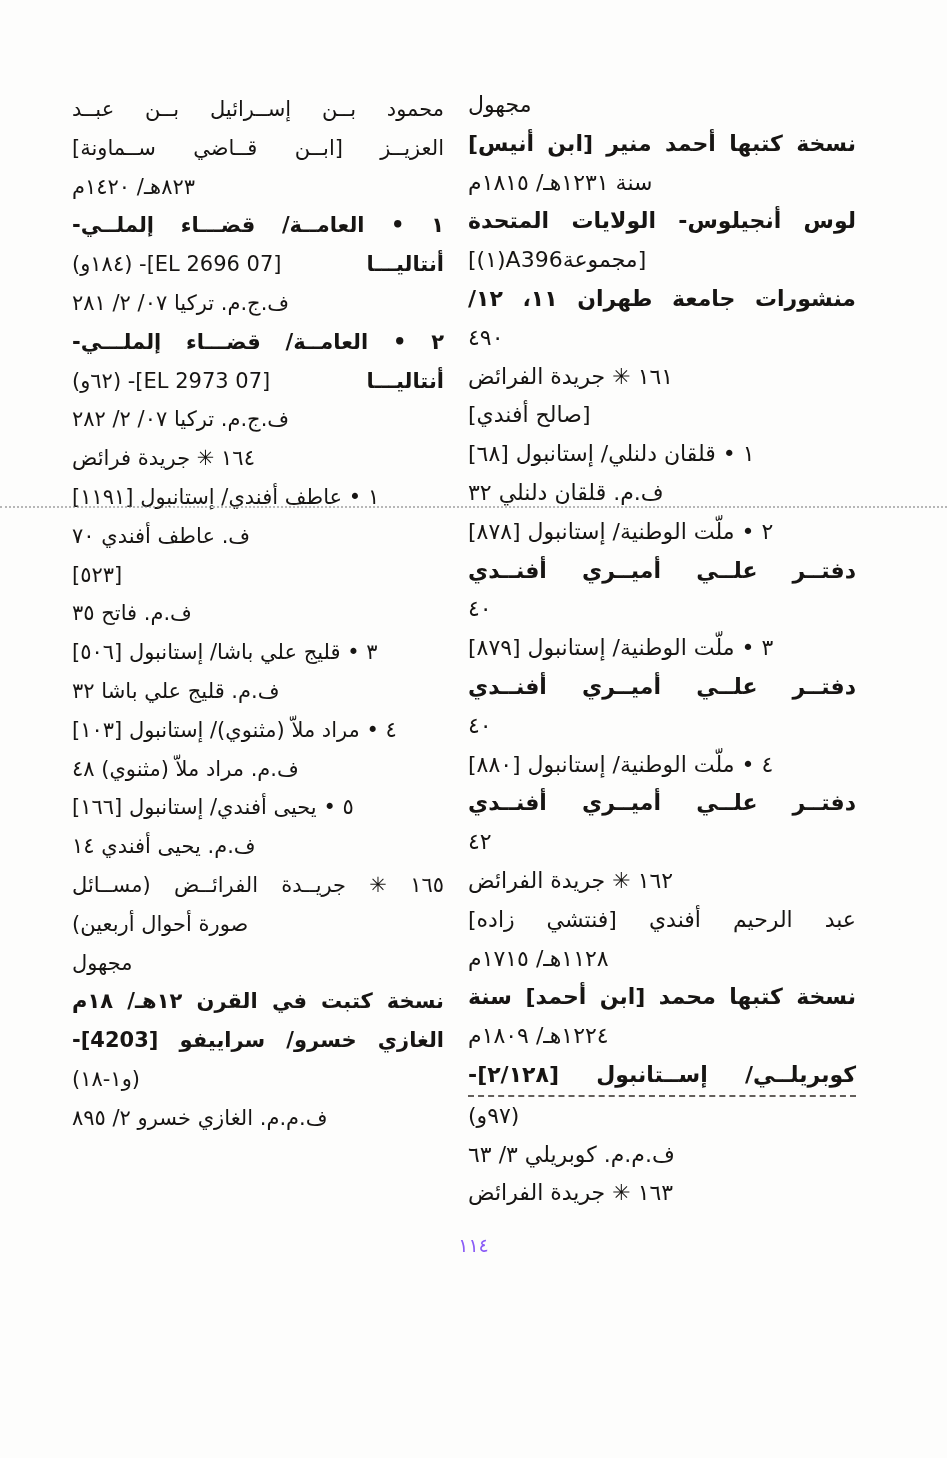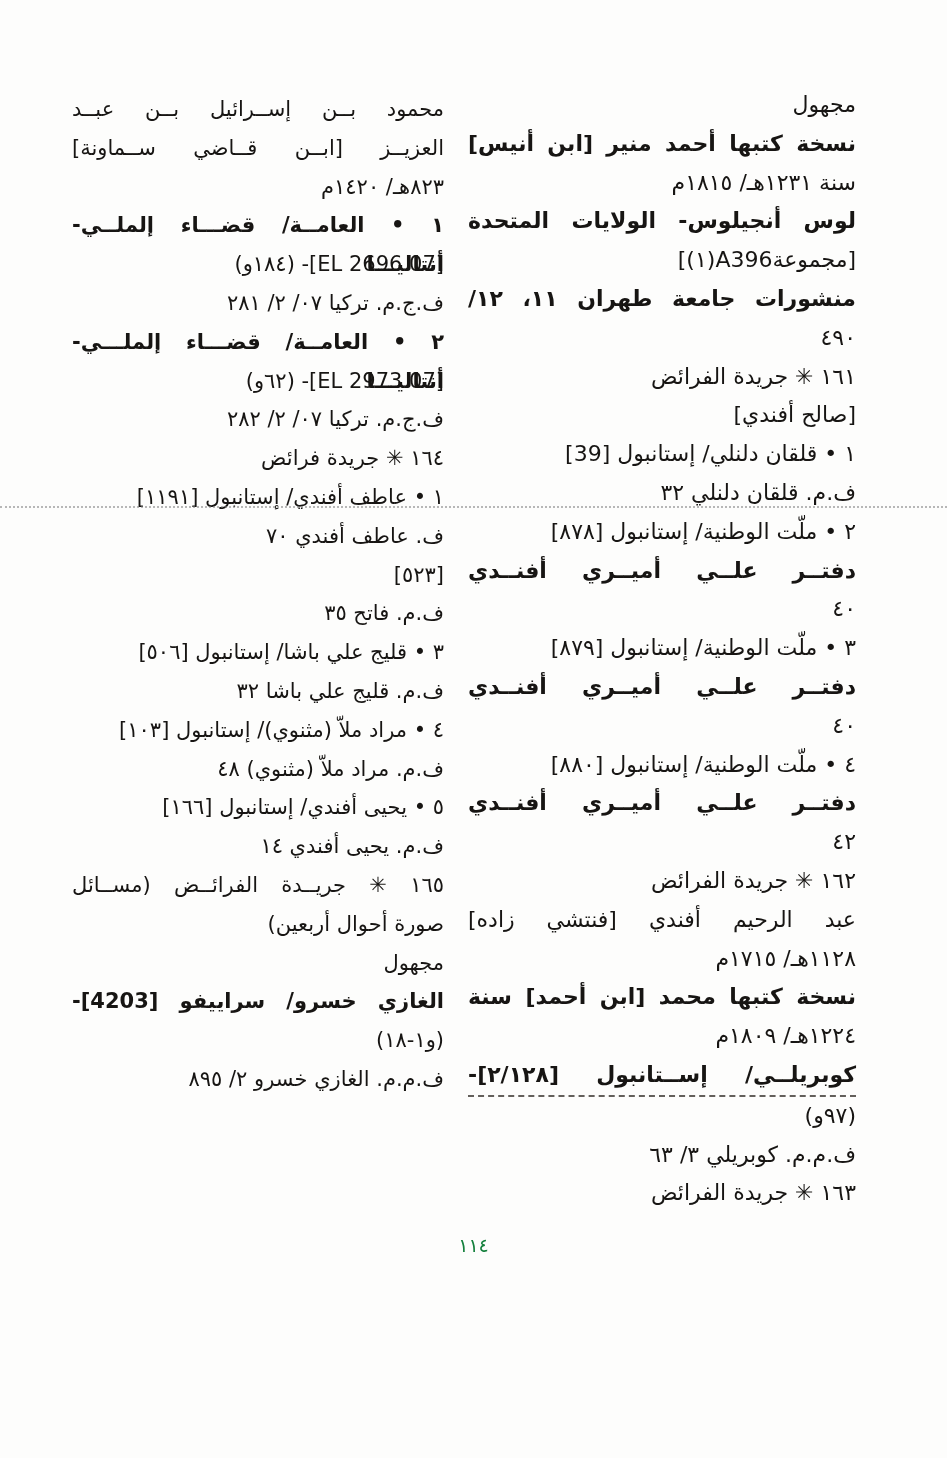--- a/index.html
+++ b/index.html
@@ -14,49 +14,49 @@
   }
   .col{position:absolute;direction:rtl;}
   .col-right{top:86px;left:468px;width:388px;}
   .col-left{top:90px;left:72px;width:372px;}
   .line{
     height:38.8px;line-height:38.8px;
     font-size:22px;color:#171513;
     white-space:nowrap;
   }
   .col-left .line{font-size:21px;}
-  .a-right{text-align:right;}
-  .a-center{text-align:right;}
+  .a-right{text-align:left;}
+  .a-center{text-align:left;}
   .a-full{text-align:justify;text-align-last:justify;white-space:normal;font-weight:bold;}
   .b{font-weight:normal;}
   .u{border-bottom:2px dashed rgba(60,55,50,.8);}
   .artifact{
     position:absolute;top:506px;left:0;width:947px;height:0;
     border-top:2px dotted rgba(125,125,125,.55);
   }
   .page-number{
     position:absolute;top:1234px;left:0;width:947px;
-    text-align:center;font-size:19px;color:#15803d;
+    text-align:center;font-size:19px;color:#8b5cf6;
   }
 </style>
 </head>
 <body>
 
 <div class="page">
   <div class="col col-right">
       <div class="line a-right b" dir="rtl">مجهول</div>
       <div class="line a-full" dir="rtl">نسخة كتبها أحمد منير [ابن أنيس]</div>
       <div class="line a-center" dir="rtl">سنة ١٢٣١هـ/ ١٨١٥م</div>
       <div class="line a-full" dir="rtl">لوس أنجيلوس- الولايات المتحدة</div>
       <div class="line a-right" dir="rtl">[مجموعةA396(١)]</div>
       <div class="line a-full" dir="rtl">منشورات جامعة طهران ١١، ١٢/</div>
       <div class="line a-center" dir="rtl">٤٩٠</div>
       <div class="line a-center b" dir="rtl">١٦١ ✳ جريدة الفرائض</div>
       <div class="line a-center b" dir="rtl">[صالح أفندي]</div>
-      <div class="line a-right" dir="rtl">١ • قلقان دلنلي/ إستانبول [39]</div>
+      <div class="line a-right" dir="rtl">١ • قلقان دلنلي/ إستانبول [٦٨]</div>
       <div class="line a-center" dir="rtl">ف.م. قلقان دلنلي ٣٢</div>
       <div class="line a-right" dir="rtl">٢ • ملّت الوطنية/ إستانبول [٨٧٨]</div>
       <div class="line a-full" dir="rtl">دفتــر علــي أميــري أفنــدي</div>
       <div class="line a-center" dir="rtl">٤٠</div>
       <div class="line a-right" dir="rtl">٣ • ملّت الوطنية/ إستانبول [٨٧٩]</div>
       <div class="line a-full" dir="rtl">دفتــر علــي أميــري أفنــدي</div>
       <div class="line a-center" dir="rtl">٤٠</div>
       <div class="line a-right" dir="rtl">٤ • ملّت الوطنية/ إستانبول [٨٨٠]</div>
       <div class="line a-full" dir="rtl">دفتــر علــي أميــري أفنــدي</div>
       <div class="line a-center" dir="rtl">٤٢</div>
@@ -87,19 +87,20 @@
       <div class="line a-center" dir="rtl">ف.م. فاتح ٣٥</div>
       <div class="line a-right" dir="rtl">٣ • قليج علي باشا/ إستانبول [٥٠٦]</div>
       <div class="line a-center" dir="rtl">ف.م. قليج علي باشا ٣٢</div>
       <div class="line a-right" dir="rtl">٤ • مراد ملاّ (مثنوي)/ إستانبول [١٠٣]</div>
       <div class="line a-center" dir="rtl">ف.م. مراد ملاّ (مثنوي) ٤٨</div>
       <div class="line a-right" dir="rtl">٥ • يحيى أفندي/ إستانبول [١٦٦]</div>
       <div class="line a-center" dir="rtl">ف.م. يحيى أفندي ١٤</div>
       <div class="line a-full b" dir="rtl">١٦٥ ✳ جريــدة الفرائــض (مســائل</div>
       <div class="line a-center b" dir="rtl">صورة أحوال أربعين)</div>
       <div class="line a-right b" dir="rtl">مجهول</div>
+      <div class="line a-full" dir="rtl">نسخة كتبت في القرن ١٢هـ/ ١٨م</div>
       <div class="line a-full" dir="rtl">الغازي خسرو/ سراييفو [4203]-</div>
       <div class="line a-center" dir="rtl">(و١-١٨)</div>
       <div class="line a-center" dir="rtl">ف.م.م. الغازي خسرو ٢/ ٨٩٥</div>
     </div>
   <div class="artifact"></div>
   <div class="page-number">١١٤</div>
 </div>
 
 </body></html>

